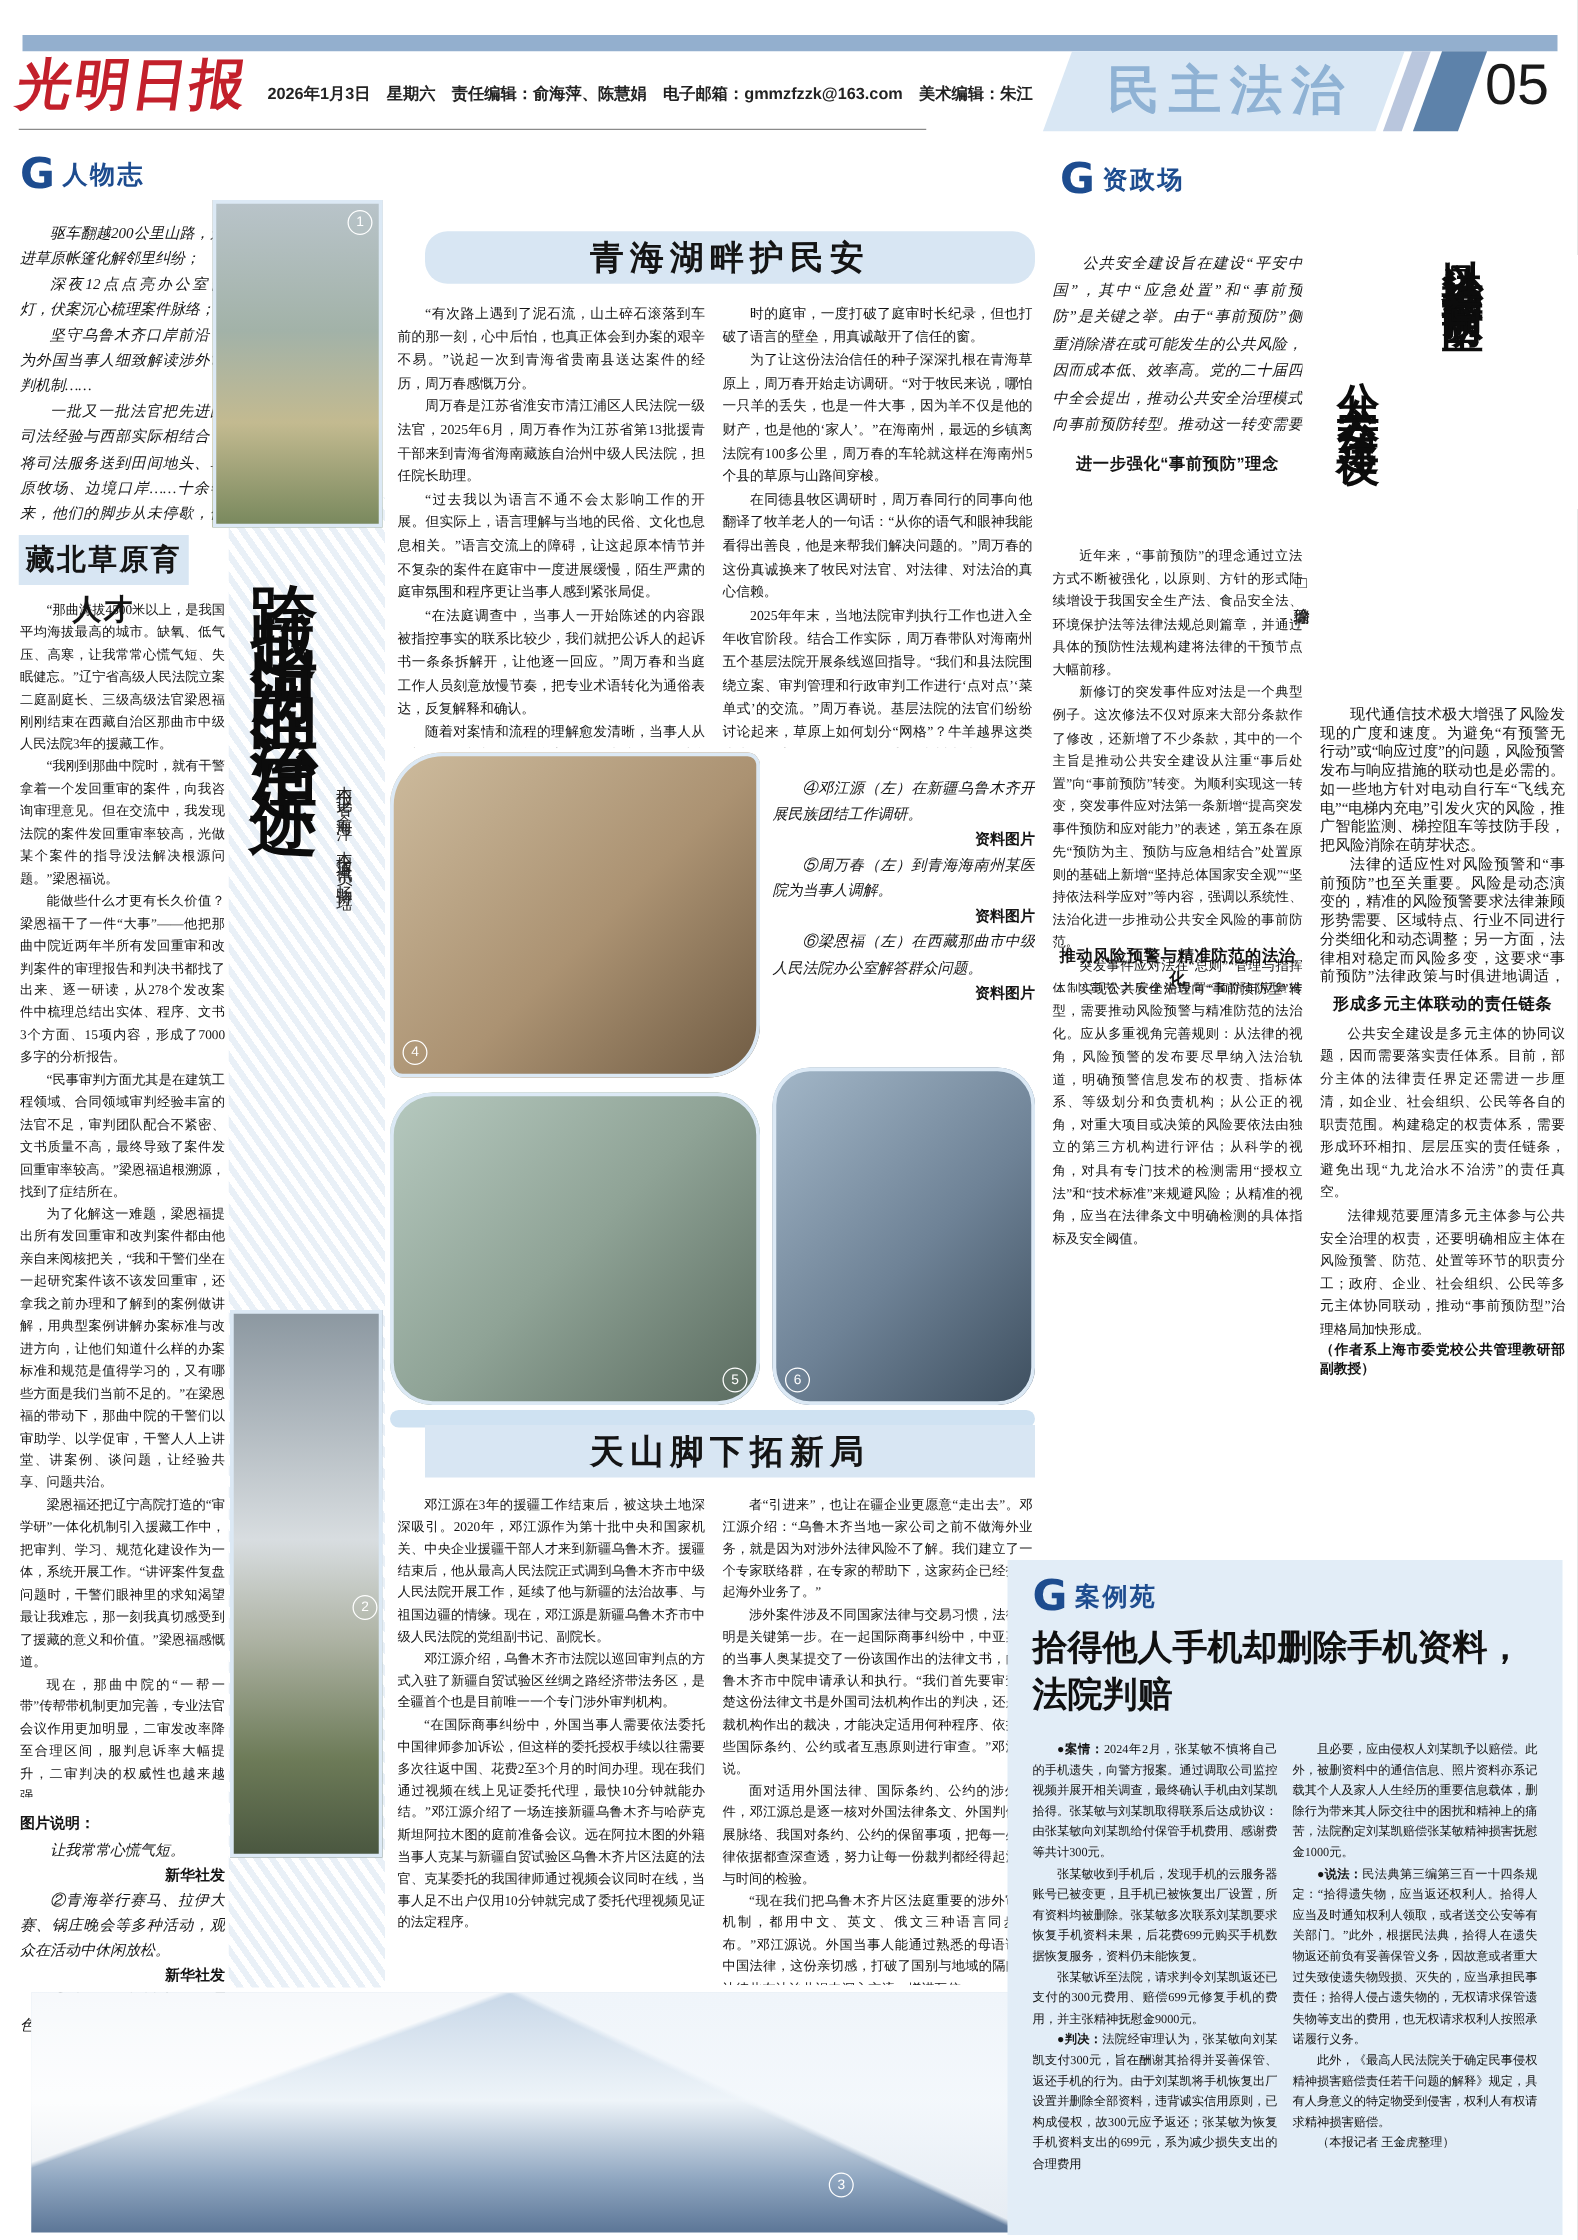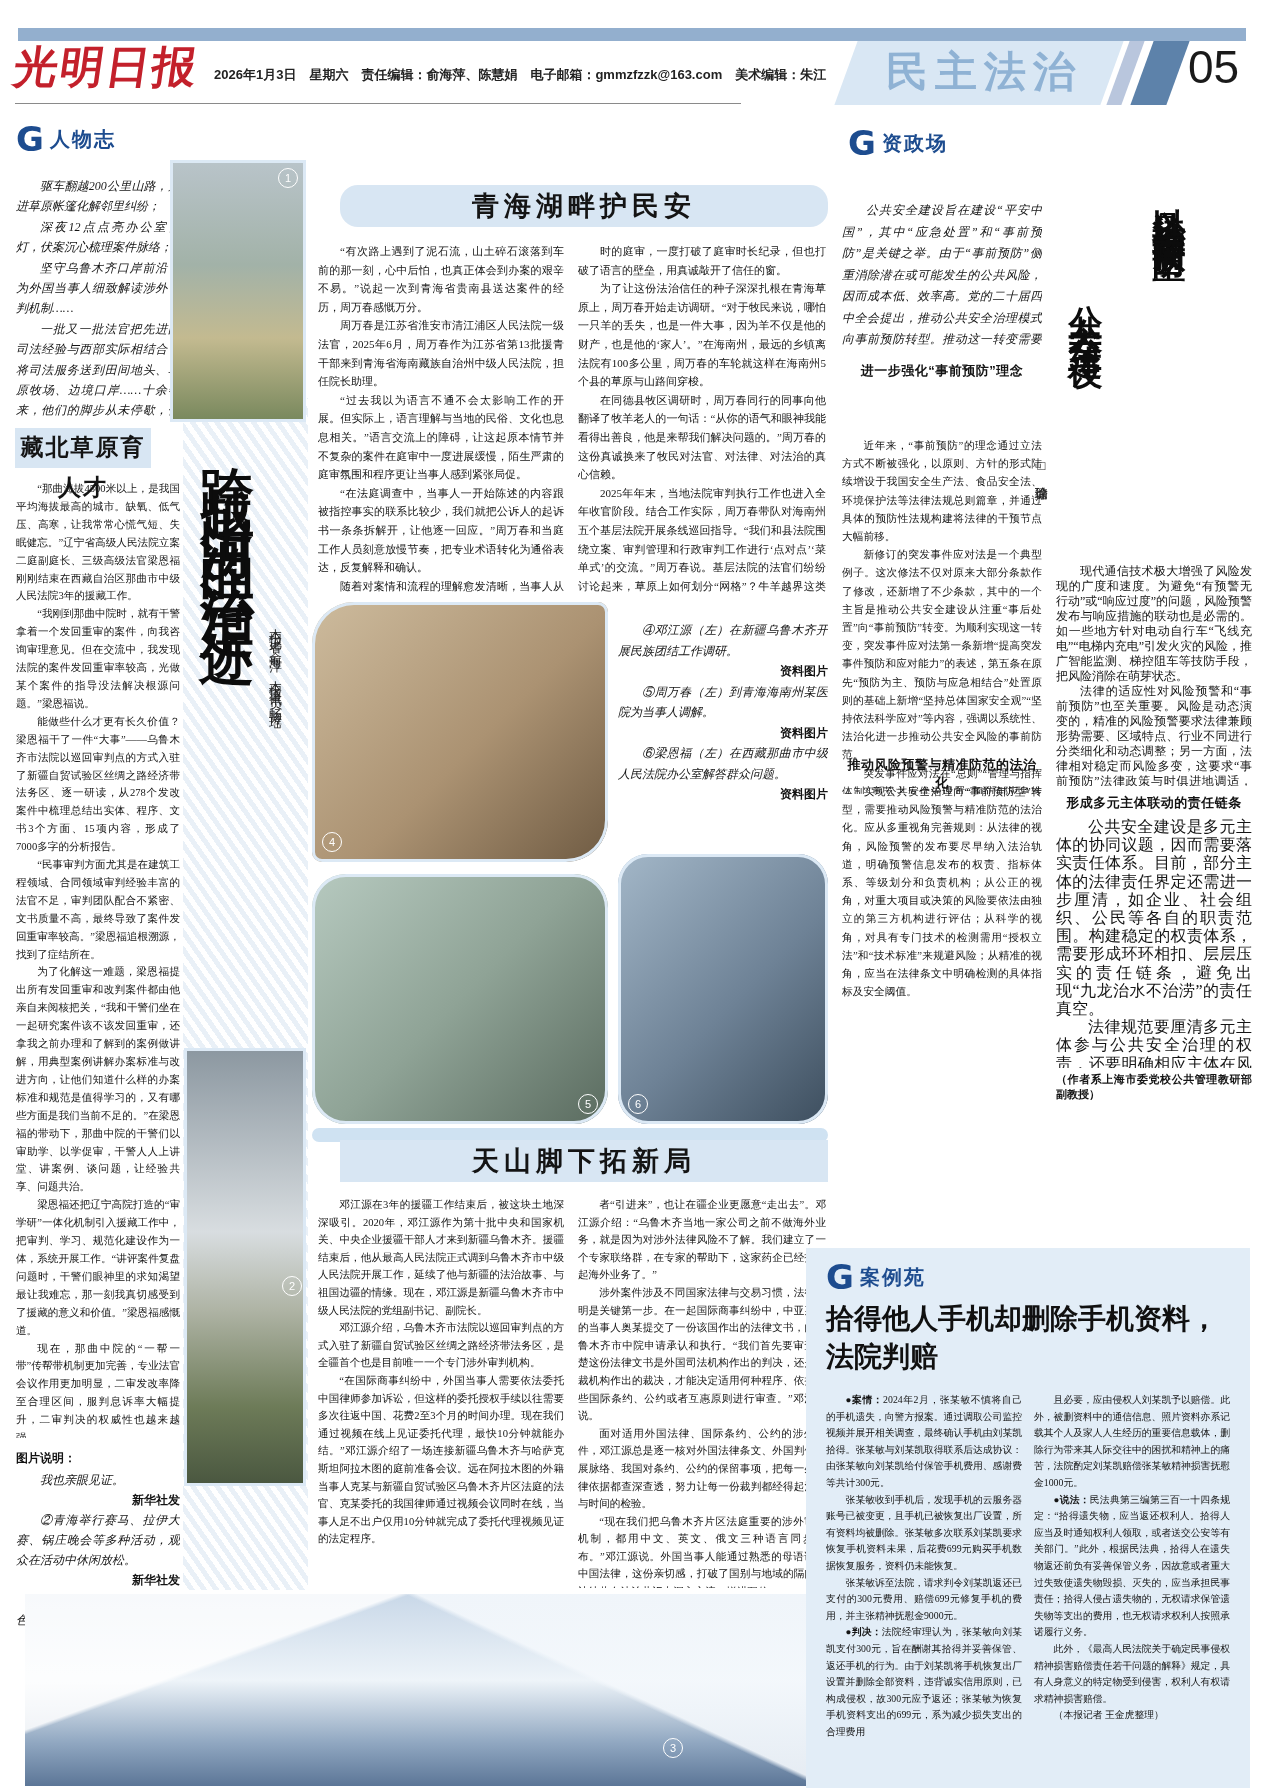--- a/index.html
+++ b/index.html
@@ -81,21 +81,21 @@
   .r-intro{left:842px;top:200px;width:200px;height:154px;font-size:12px;line-height:21.5px;}
   .r-sub{width:200px;font-size:13px;letter-spacing:0.5px;}
   .r-colA1{left:842px;top:388px;width:200px;height:358px;font-size:10.7px;line-height:18.2px;margin-top:48px;}
   .r-colA2{left:842px;top:782px;width:200px;height:350px;font-size:10.7px;line-height:18.2px;}
   .rh1{left:1146px;top:182px;height:380px;writing-mode:vertical-rl;font-weight:bold;font-size:33px;
        letter-spacing:4px;color:#0c0c0c;}
   .rh2{left:1062px;top:278px;height:290px;writing-mode:vertical-rl;font-weight:bold;font-size:34px;
        letter-spacing:10px;color:#0c0c0c;}
   .rauthor{left:1032px;top:458px;height:110px;writing-mode:vertical-rl;font-size:13px;color:#222;}
   .r-colB1{left:1056px;top:564px;width:196px;height:222px;font-size:12px;line-height:15px;}
-  .r-colB2{left:1056px;top:818px;width:196px;height:250px;font-size:16px;line-height:18.2px;}
+  .r-colB2{left:1056px;top:818px;width:196px;height:250px;font-size:11px;line-height:18.2px;}
   .r-note{left:1056px;top:1072px;width:196px;font-size:11px;font-weight:bold;text-align:justify;
           font-family:"Liberation Sans","DejaVu Sans",sans-serif;}
   
   .casebox{left:806px;top:1248px;width:444px;height:540px;background:#e2edf7;}
   .case-head{left:826px;top:1260px;}
   .case-title{left:826px;top:1300px;width:410px;font-weight:bold;font-size:28px;line-height:38px;color:#101010;}
   .case-c1{left:826px;top:1392px;width:196px;height:384px;font-size:9.8px;line-height:16.6px;}
   .case-c2{left:1034px;top:1392px;width:196px;height:384px;font-size:9.8px;line-height:16.6px;}
   .case-c1 b,.case-c2 b{font-family:"Liberation Sans","DejaVu Sans",sans-serif;}
 </style>
@@ -121,30 +121,30 @@
   <div class="abs l-intro body italicize of">
       <p>驱车翻越200公里山路，走进草原帐篷化解邻里纠纷；</p>
       <p>深夜12点点亮办公室台灯，伏案沉心梳理案件脉络；</p>
       <p>坚守乌鲁木齐口岸前沿，为外国当事人细致解读涉外审判机制……</p>
       <p>一批又一批法官把先进的司法经验与西部实际相结合，将司法服务送到田间地头、草原牧场、边境口岸……十余年来，他们的脚步从未停歇，他们的足迹越走越远、越走越实，走遍了祖国西部，也走进了群众的期盼、百姓的心坎。</p>
     </div>
   <div class="abs l-title titlebar">藏北草原育人才</div>
   <div class="abs l-body body of">
       <p>“那曲海拔4500米以上，是我国平均海拔最高的城市。缺氧、低气压、高寒，让我常常心慌气短、失眠健忘。”辽宁省高级人民法院立案二庭副庭长、三级高级法官梁恩福刚刚结束在西藏自治区那曲市中级人民法院3年的援藏工作。</p>
       <p>“我刚到那曲中院时，就有干警拿着一个发回重审的案件，向我咨询审理意见。但在交流中，我发现法院的案件发回重审率较高，光做某个案件的指导没法解决根源问题。”梁恩福说。</p>
-      <p>能做些什么才更有长久价值？梁恩福干了一件“大事”——乌鲁木齐市法院以巡回审判点的方式入驻了新疆自贸试验区丝绸之路经济带法务区、逐一研读，从278个发改案件中梳理总结出实体、程序、文书3个方面、15项内容，形成了7000多字的分析报告。</p>
+      <p>能做些什么才更有长久价值？梁恩福干了一件“大事”——他把那曲中院近两年半所有发回重审和改判案件的审理报告和判决书都找了出来、逐一研读，从278个发改案件中梳理总结出实体、程序、文书3个方面、15项内容，形成了7000多字的分析报告。</p>
       <p>“民事审判方面尤其是在建筑工程领域、合同领域审判经验丰富的法官不足，审判团队配合不紧密、文书质量不高，最终导致了案件发回重审率较高。”梁恩福追根溯源，找到了症结所在。</p>
       <p>为了化解这一难题，梁恩福提出所有发回重审和改判案件都由他亲自来阅核把关，“我和干警们坐在一起研究案件该不该发回重审，还拿我之前办理和了解到的案例做讲解，用典型案例讲解办案标准与改进方向，让他们知道什么样的办案标准和规范是值得学习的，又有哪些方面是我们当前不足的。”在梁恩福的带动下，那曲中院的干警们以审助学、以学促审，干警人人上讲堂、讲案例、谈问题，让经验共享、问题共治。</p>
       <p>梁恩福还把辽宁高院打造的“审学研”一体化机制引入援藏工作中，把审判、学习、规范化建设作为一体，系统开展工作。“讲评案件复盘问题时，干警们眼神里的求知渴望最让我难忘，那一刻我真切感受到了援藏的意义和价值。”梁恩福感慨道。</p>
       <p>现在，那曲中院的“一帮一带”传帮带机制更加完善，专业法官会议作用更加明显，二审发改率降至合理区间，服判息诉率大幅提升，二审判决的权威性也越来越强。</p>
     </div>
 
   <div class="abs l-notes of">
     <div class="nh">图片说明：</div>
-    <div class="nt">我也亲眼见证。</div>
+    <div class="nt">让我常常心慌气短。</div>
     <div class="nc">新华社发</div>
     <div class="nt">②青海举行赛马、拉伊大赛、锅庄晚会等多种活动，观众在活动中休闲放松。</div>
     <div class="nc">新华社发</div>
     <div class="nt">③青海海南州贵德县景色。</div>
     <div class="nc">资料图片</div>
   </div>
 
   <div class="abs stripes"></div>
   <div class="abs ph1 photo">
     <span class="badge" style="right:8px;top:8px;">1</span>

